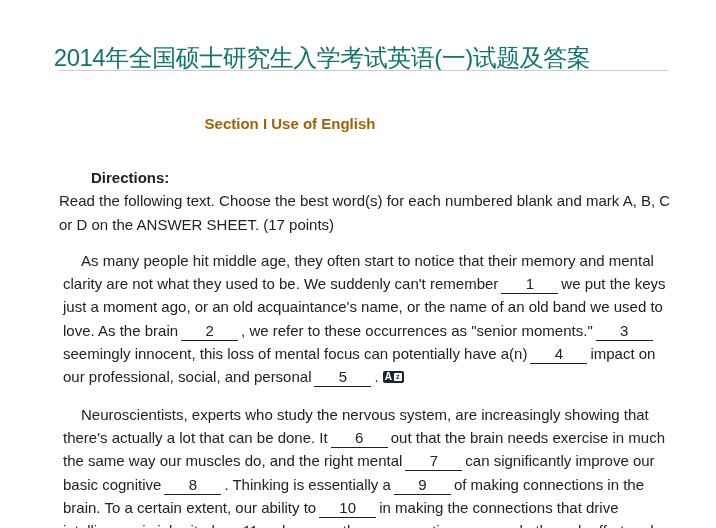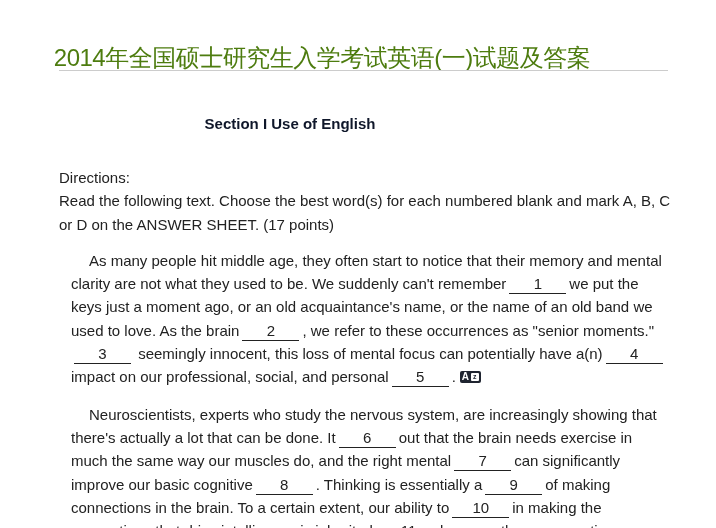--- a/index.html
+++ b/index.html
@@ -16,62 +16,63 @@
     position: relative;
   }
   .page-title {
     position: absolute;
     left: 0;
     width: 644px;
     top: 26px;
     text-align: center;
     font-size: 24px;
     line-height: 32px;
-    color: #4d7c0f;
+    color: #0f766e;
     font-weight: normal;
     letter-spacing: -0.5px;
   }
   .title-rule {
     position: absolute;
     left: 59px;
     width: 609px;
     top: 70px;
     height: 0;
     border-top: 1px solid #cccccc;
   }
   .section-heading {
     position: absolute;
     left: 0;
     width: 580px;
     top: 114px;
     text-align: center;
     font-size: 15px;
     line-height: 20px;
     font-weight: bold;
-    color: #0f172a;
+    color: #a16207;
   }
   .content {
     position: absolute;
     left: 59px;
     width: 612px;
     top: 166px;
     font-size: 15px;
     line-height: 23.3px;
     color: #222222;
   }
   .directions-label {
-    font-weight: normal;
+    font-weight: bold;
     display: block;
+    margin-left: 32px;
   }
   .directions-text {
     display: block;
     margin-bottom: 13px;
   }
   .para {
-    margin: 0 0 14px 12px;
+    margin: 0 0 14px 4px;
     text-indent: 18px;
   }
   .blank {
     display: inline-block;
     width: 57px;
     border-bottom: 1px solid #222222;
     text-align: center;
     line-height: 18px;
     text-indent: 0;
     margin: 0 3px;

